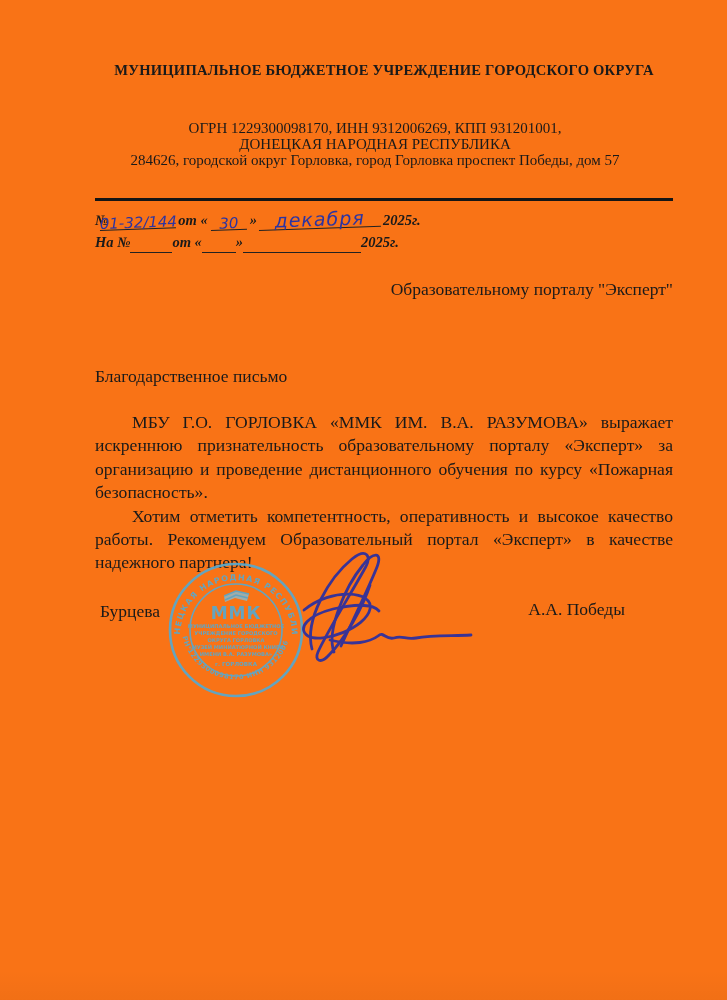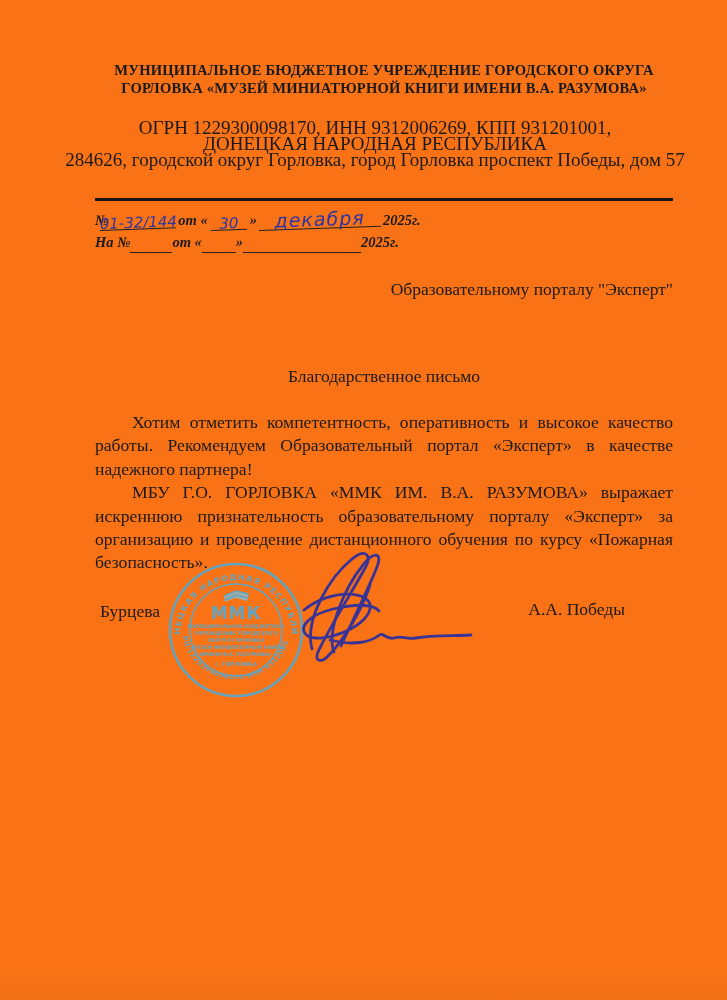--- a/index.html
+++ b/index.html
@@ -17,56 +17,55 @@
     content:"";position:absolute;left:0;right:0;bottom:0;height:30px;
     background:linear-gradient(to bottom,rgba(0,0,0,0),rgba(0,0,0,0.03));
     pointer-events:none;
   }
   .letterhead{
     position:absolute;left:95px;top:61px;width:578px;
     text-align:center;
   }
   .org-name{font-weight:bold;font-size:14.6px;line-height:18px;letter-spacing:.2px;}
   .org-name span{display:block;}
-  .info-block{position:absolute;left:55px;top:120px;width:640px;text-align:center;font-size:19px;line-height:16px;}
+  .info-block{position:absolute;left:55px;top:120px;width:640px;text-align:center;font-size:15px;line-height:16px;}
   .info-block .line{display:block;}
   .info-block .email{font-weight:bold;}
   .head-rule{position:absolute;left:95px;top:198px;width:578px;height:3px;background:#151515;}
   .ref-block{position:absolute;left:95px;top:209px;width:400px;font-weight:bold;font-style:italic;font-size:14.5px;line-height:22px;}
   .ref-line{display:flex;align-items:flex-end;white-space:nowrap;}
   .blank{display:inline-block;border-bottom:1.4px solid #222;height:15px;}
   .hw{
     font-family:"DejaVu Sans",sans-serif;
     font-style:italic;font-weight:normal;
     color:#2b34a3;text-align:center;
     transform:rotate(-2deg);
     transform-origin:left bottom;
   }
   .hw-number{width:76px;margin-left:-8px;margin-right:2px;font-size:15px;border-bottom:1.4px solid #222;height:17px;}
   .hw-day{width:36px;font-size:15px;border-bottom:1.4px solid #222;height:17px;margin:0 3px;}
   .hw-month{width:122px;font-size:19px;border-bottom:1.4px solid #222;height:20px;margin:0 2px;letter-spacing:1px;}
   .recipient{position:absolute;right:54px;top:279px;font-size:17.5px;}
-  .doc-title{position:absolute;left:95px;top:366px;width:578px;text-align:center;font-size:17.5px;}
+  .doc-title{position:absolute;left:95px;top:366px;width:578px;font-size:17.5px;}
   .body-text{position:absolute;left:95px;top:411px;width:578px;font-size:17.6px;line-height:23.4px;text-align:justify;}
   .body-text p{margin:0;text-indent:37px;}
   .sign-row{position:absolute;left:95px;top:601px;width:578px;font-size:17.5px;}
   .sign-pos{position:absolute;left:5px;top:0;}
   .sign-name{position:absolute;right:48px;top:-2px;}
   .stamp{position:absolute;left:166px;top:560px;width:140px;height:140px;opacity:.92;}
   .autograph{position:absolute;left:274px;top:547px;width:200px;height:130px;}
 </style>
 </head>
 <body>
 
 <div class="page">
 
   <div class="letterhead">
     <div class="org-name">
       <span>МУНИЦИПАЛЬНОЕ БЮДЖЕТНОЕ УЧРЕЖДЕНИЕ ГОРОДСКОГО ОКРУГА</span>
-      <span>ГОРЛОВКА «МУЗЕЙ МИНИАТЮРНОЙ КНИГИ ИМЕНИ В.А. РАЗУМОВА»</span>
     </div>
   </div>
 
   <div class="info-block">
     <span class="line">ОГРН 1229300098170, ИНН 9312006269, КПП 931201001,</span>
     <span class="line">ДОНЕЦКАЯ НАРОДНАЯ РЕСПУБЛИКА</span>
     <span class="line">284626, городской округ Горловка, город Горловка проспект Победы, дом 57</span>
   </div>
 
   <div class="head-rule"></div>
@@ -90,22 +89,22 @@
         <span class="blank" style="width:118px;"></span>
         <span>2025г.</span>
     </div>
   </div>
 
   <div class="recipient">Образовательному порталу "Эксперт"</div>
 
   <div class="doc-title">Благодарственное письмо</div>
 
   <div class="body-text">
+    <p>МБУ Г.О. ГОРЛОВКА «ММК ИМ. В.А. РАЗУМОВА» выражает искреннюю признательность образовательному порталу «Эксперт» за организацию и проведение дистанционного обучения по курсу «Пожарная безопасность».</p>
     <p>Хотим отметить компетентность, оперативность и высокое качество работы. Рекомендуем Образовательный портал «Эксперт» в качестве надежного партнера!</p>
-    <p>МБУ Г.О. ГОРЛОВКА «ММК ИМ. В.А. РАЗУМОВА» выражает искреннюю признательность образовательному порталу «Эксперт» за организацию и проведение дистанционного обучения по курсу «Пожарная безопасность».</p>
   </div>
 
   <div class="sign-row">
     <span class="sign-pos">Бурцева</span>
     <span class="sign-name">А.А. Победы</span>
   </div>
 
   <svg class="stamp" viewBox="0 0 140 140">
     <defs>
       <path id="arcTop" d="M 14 76 A 56 56 0 1 1 126 76"></path>

